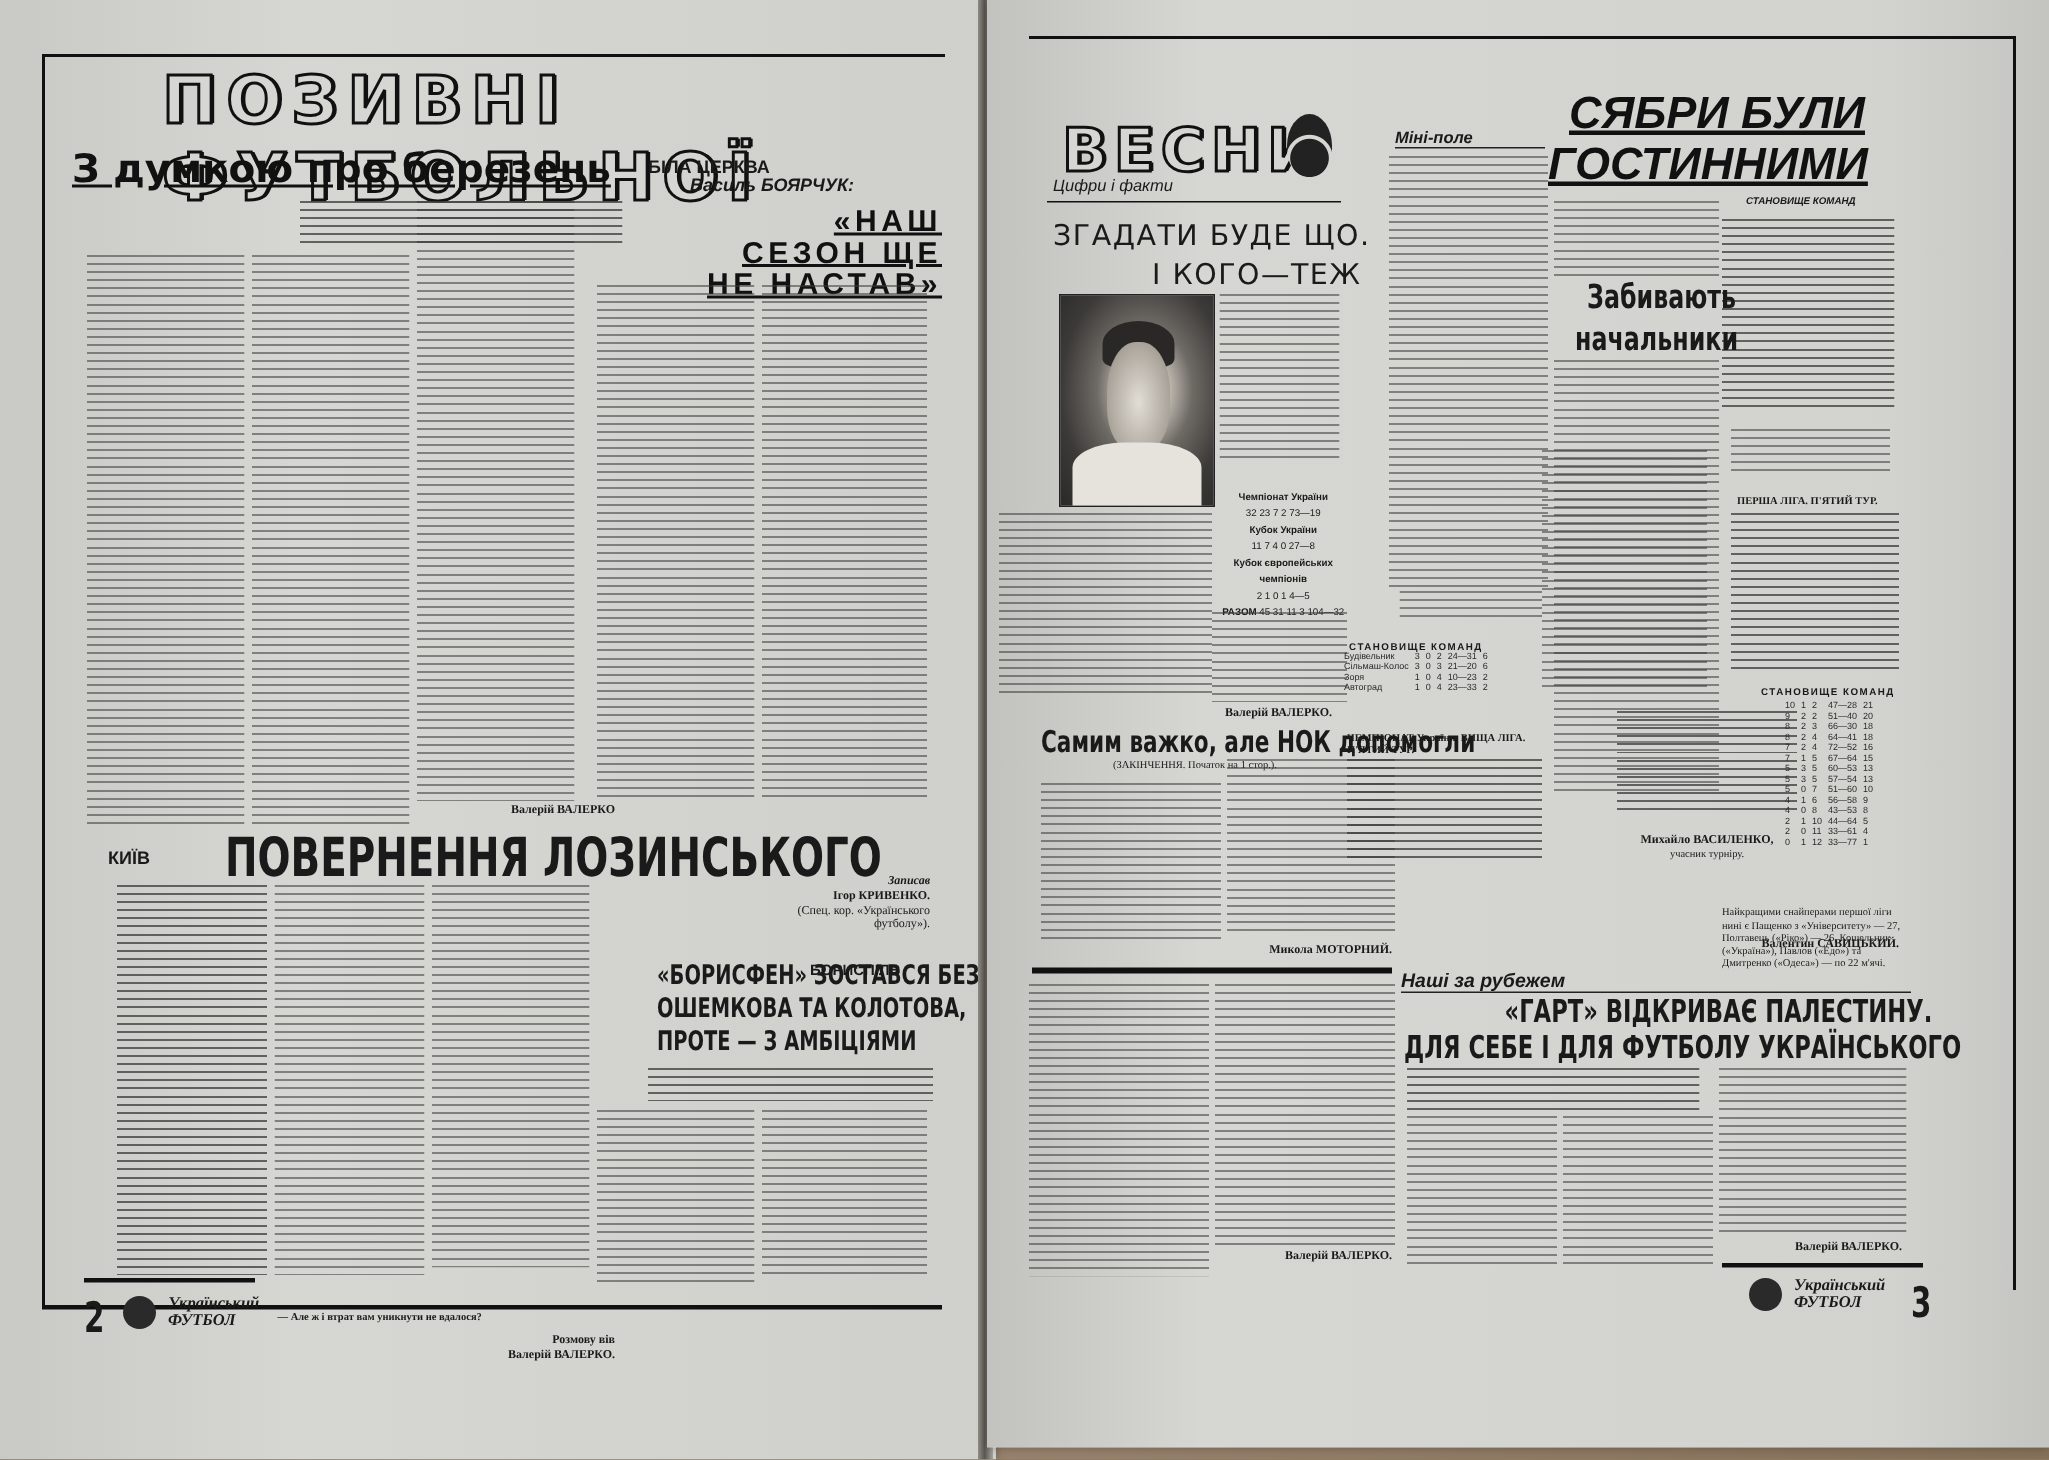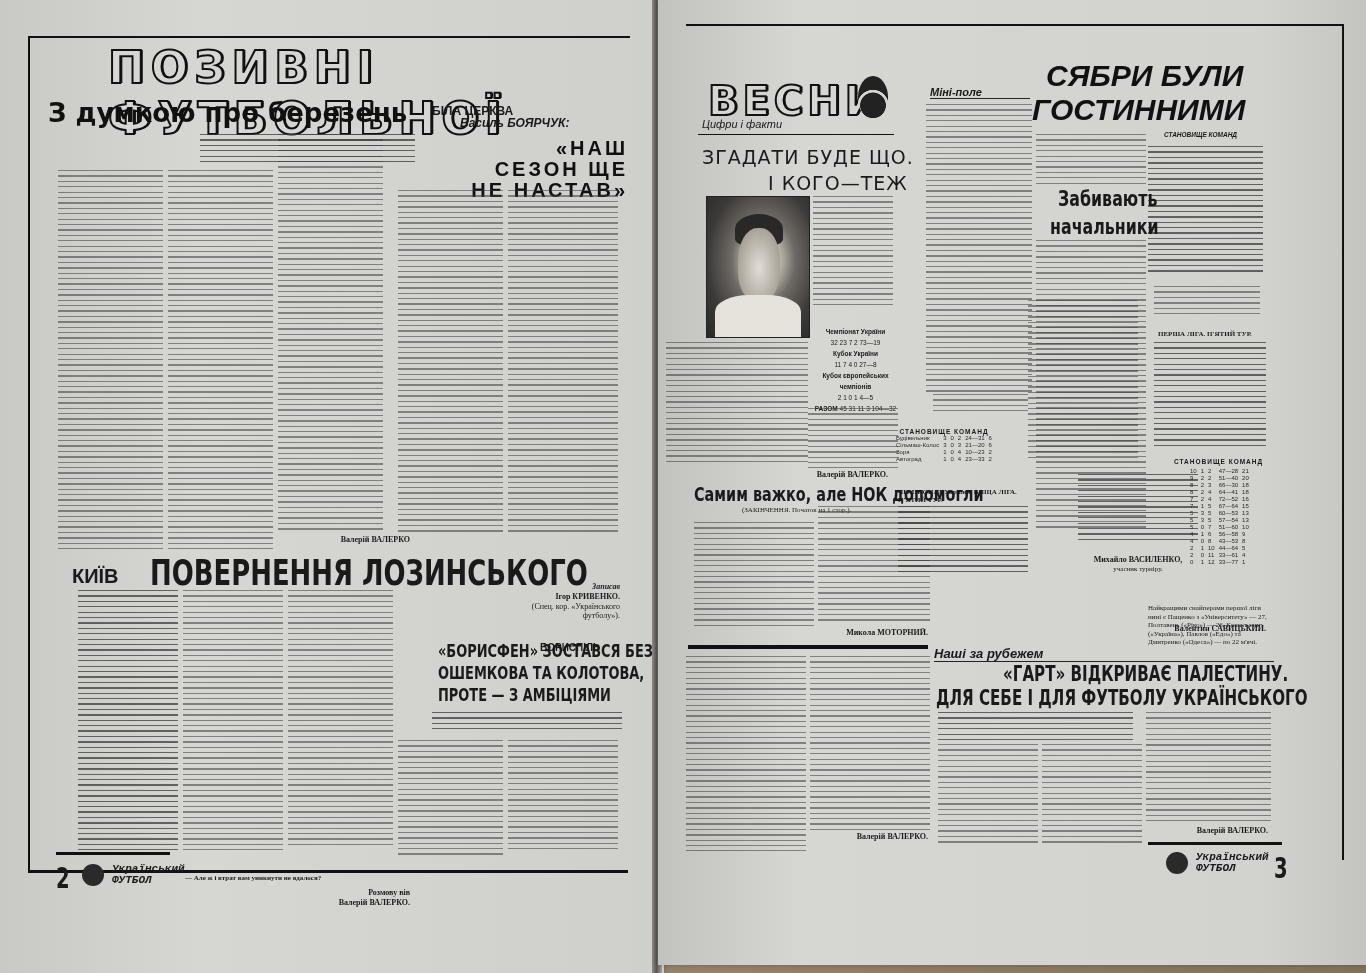--- a/index.html
+++ b/index.html
@@ -6,37 +6,37 @@
   body{width:1366px;height:973px;overflow:hidden;background:#8a7a66;font-family:"Liberation Serif",serif;color:#1a1a1a;position:relative;}
   .wood{position:absolute;inset:0;background:linear-gradient(90deg,#7d6a55,#9a8570 40%,#857159);}
   .sheet{position:absolute;top:0;left:0;width:1366px;height:973px;}
   .page{position:absolute;background:#d3d3cf;box-shadow:0 0 6px rgba(0,0,0,.25);}
   #page-left{left:0;top:0;width:664px;height:973px;background:linear-gradient(90deg,#c9c9c5,#d6d6d2 30%,#cfcfcb);}
   #page-right{left:658px;top:0;width:708px;height:965px;background:linear-gradient(90deg,#c2c2be,#d6d6d2 20%,#d2d2ce 85%,#c4c4c0);}
   .frame{position:absolute;border:2px solid #111;}
   .abs{position:absolute;}
   .masthead{font-family:"DejaVu Sans",sans-serif;font-weight:bold;letter-spacing:4px;color:#111;-webkit-text-stroke:1px #111;}
   .outline{color:#d6d6d2;-webkit-text-stroke:2px #111;text-shadow:2px 0 0 #111;}
-  .hl{font-family:"Liberation Sans",sans-serif;font-weight:bold;color:#111;line-height:1.05;}
+  .hl{font-family:"Liberation Sans",sans-serif;font-weight:bold;color:#111;line-height:1.05;text-decoration:underline;}
   .cond{font-family:"DejaVu Sans",sans-serif;font-weight:bold;transform:scaleX(.72);transform-origin:left top;white-space:nowrap;}
   .city{font-family:"Liberation Sans",sans-serif;font-weight:bold;font-size:13px;}
   .byline{font-family:"Liberation Serif",serif;font-size:8px;font-weight:bold;text-align:right;}
   .rubric{font-family:"Liberation Sans",sans-serif;font-style:italic;font-weight:bold;font-size:13px;border-bottom:1px solid #222;}
   .col{position:absolute;overflow:hidden;}
   .txt{height:100%;background:repeating-linear-gradient(180deg,#3a3a3a 0 1.3px,transparent 1.3px 5.4px);opacity:.55;}
   .txt.bold{opacity:.75;}
   .rule{position:absolute;background:#111;}
   .photo{position:absolute;background:radial-gradient(ellipse at 55% 45%,#d9d4cc 0,#b9b3aa 22%,#6e6a65 40%,#3c3a38 70%,#2a2928 100%);border:1px solid #222;}
   .face{position:absolute;left:30%;top:22%;width:42%;height:52%;border-radius:45% 45% 40% 40%;background:radial-gradient(ellipse at 50% 55%,#e2ddd5,#a9a39a 70%,#7b766f);}
   .hair{position:absolute;left:27%;top:12%;width:48%;height:22%;border-radius:50% 50% 20% 20%;background:#2a2826;}
   .shirt{position:absolute;left:8%;bottom:0;width:84%;height:30%;background:#e6e3dd;border-radius:40% 40% 0 0;}
   table.stand{border-collapse:collapse;font-family:"Liberation Sans",sans-serif;font-size:6px;color:#2a2a2a;}
   table.stand td{padding:0 2px;line-height:7px;white-space:nowrap;}
   .pagenum{font-family:"DejaVu Sans",sans-serif;font-weight:bold;font-size:28px;transform:scaleX(.7);transform-origin:left top;}
-  .logo{font-family:Liberation Mono, monospace;font-style:italic;font-weight:bold;font-size:11px;line-height:11px;}
+  .logo{font-family:Liberation Serif, serif;font-style:italic;font-weight:bold;font-size:11px;line-height:11px;}
   .emblem{display:inline-block;width:22px;height:22px;border-radius:50%;background:#2a2a2a;vertical-align:middle;margin-right:4px;}
   .tiny{font-size:7px;font-family:"Liberation Serif",serif;}
   .fold{position:absolute;left:652px;top:0;width:10px;height:973px;background:linear-gradient(90deg,#8f8c86,#5a5651 45%,#a9a6a0);}
 </style>
 </head>
 <body>
 
 <div class="wood"></div>
 
 <div class="sheet">
@@ -68,21 +68,21 @@
     <div class="col" style="left:398px;top:190px;width:105px;height:345px;">
         <div class="txt"></div>
       </div>
     <div class="col" style="left:508px;top:190px;width:110px;height:345px;">
         <div class="txt"></div>
       </div>
     <div class="abs byline" style="left:500px;top:582px;width:120px;font-style:italic;">Записав</div>
     <div class="abs byline" style="left:500px;top:592px;width:120px;">Ігор КРИВЕНКО.</div>
     <div class="abs byline" style="left:500px;top:602px;width:120px;font-weight:normal;">(Спец. кор. «Українського футболу»).</div>
 
-    <div class="abs city" style="left:72px;top:565px;font-size:20px;">КИЇВ</div>
+    <div class="abs city" style="left:72px;top:565px;font-size:12px;">КИЇВ</div>
     <div class="abs cond" style="left:150px;top:552px;font-size:36px;">ПОВЕРНЕННЯ ЛОЗИНСЬКОГО</div>
     <div class="col" style="left:78px;top:590px;width:100px;height:260px;">
         <div class="txt bold"></div>
       </div>
     <div class="col" style="left:183px;top:590px;width:100px;height:260px;">
         <div class="txt"></div>
       </div>
     <div class="col" style="left:288px;top:590px;width:105px;height:255px;">
         <div class="txt"></div>
       </div>

